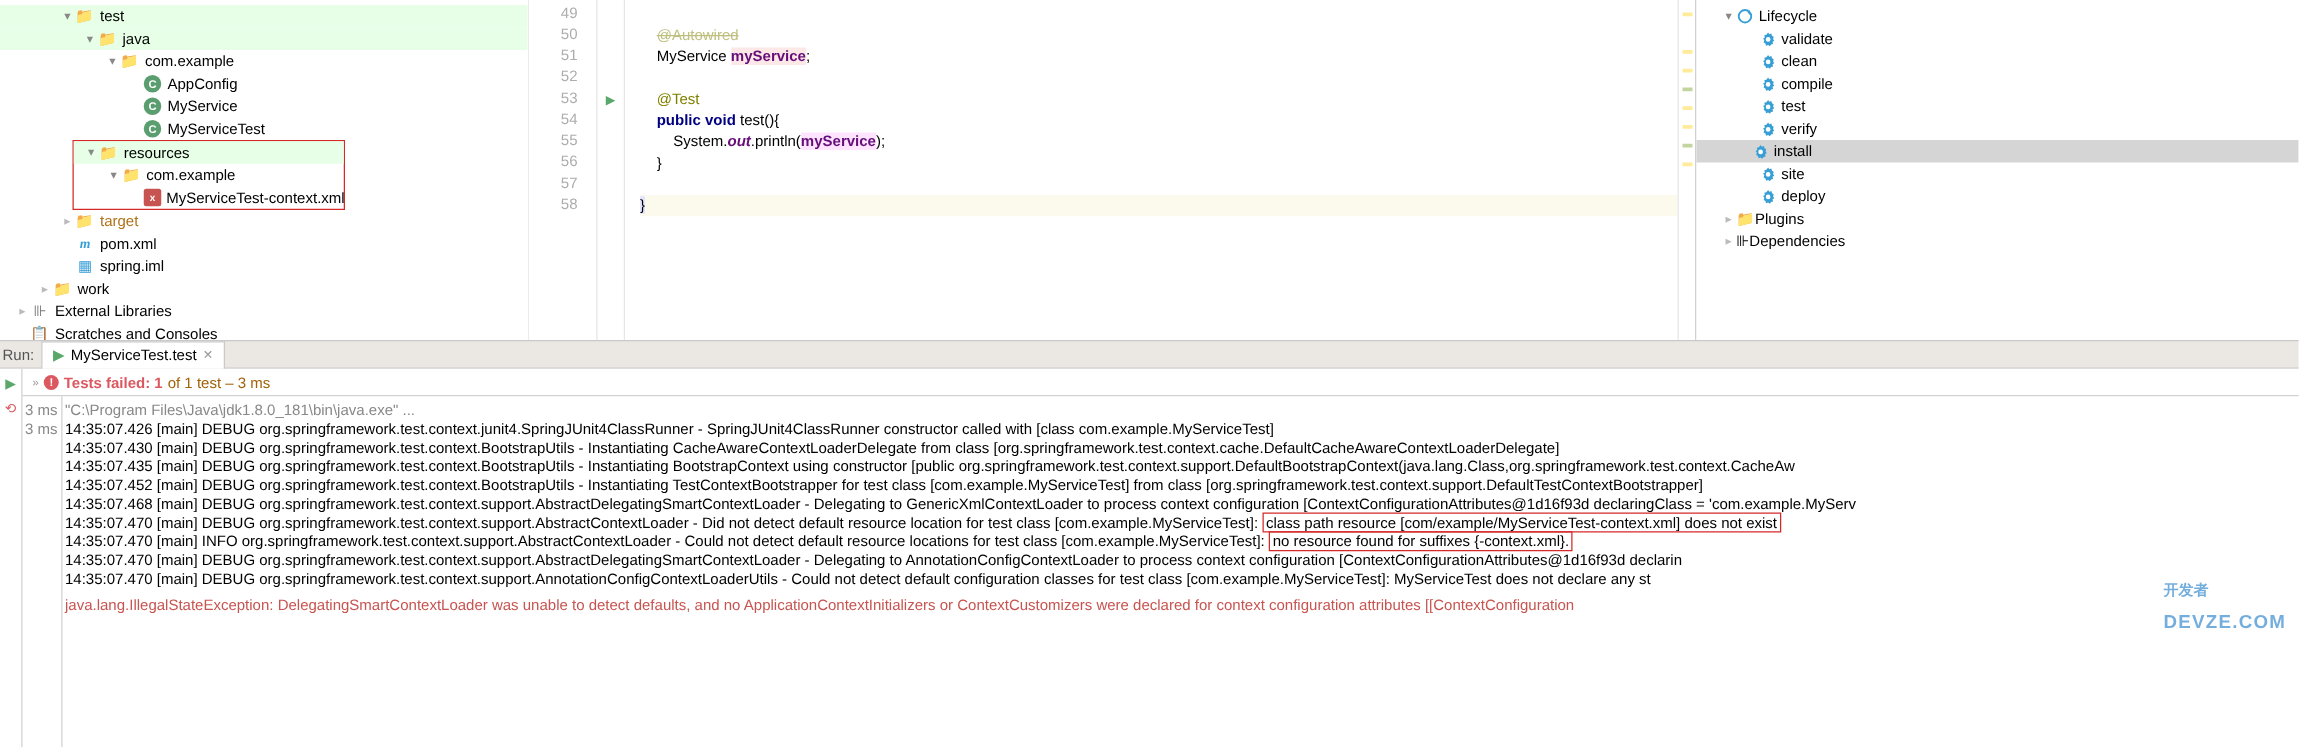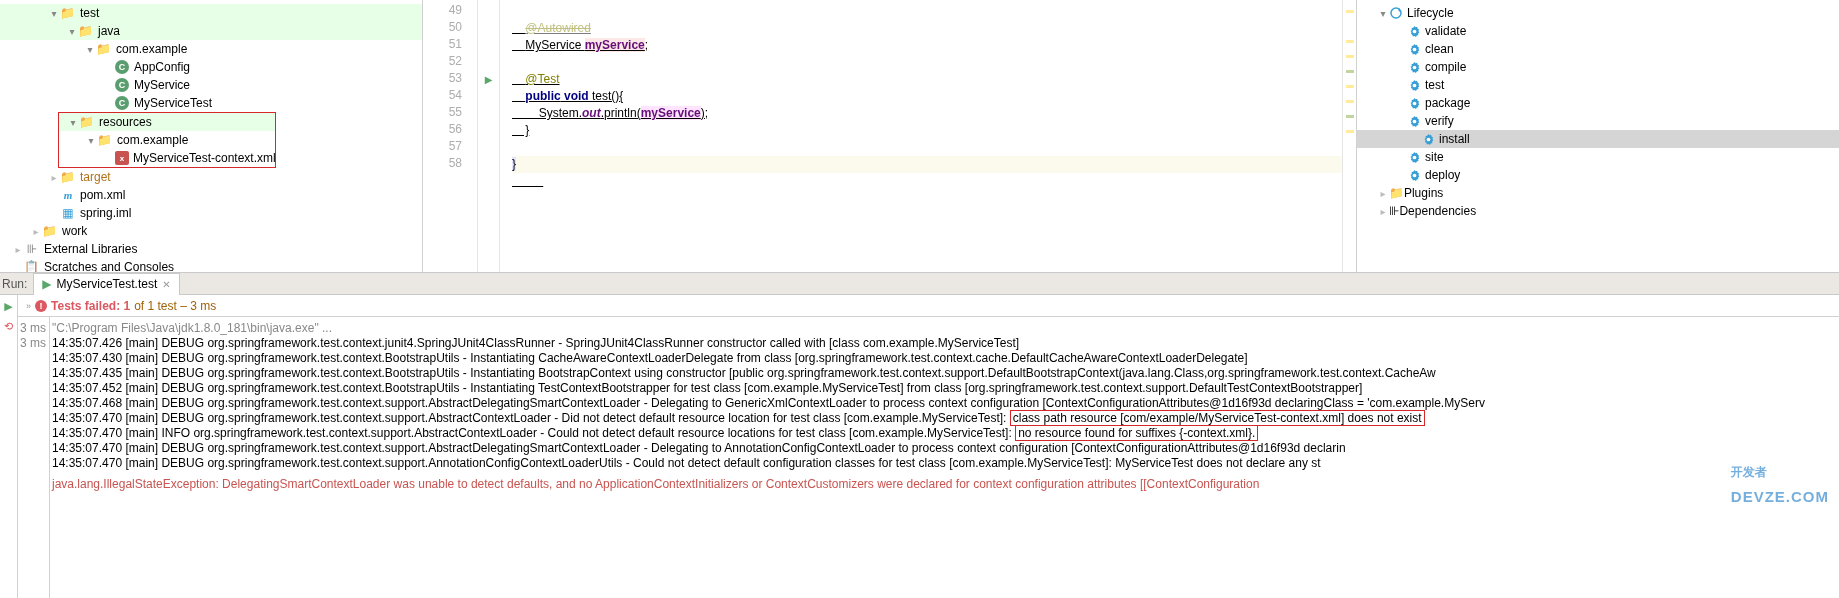--- a/index.html
+++ b/index.html
@@ -24,21 +24,21 @@
     .hl-green { background: #e6ffe6; }
     .red-box { border: 1px solid #d62828; }
     
     
     .editor-panel { flex: 1; display: flex; background: #fff; position: relative; }
     .gutter { width: 55px; border-right: 1px solid #e6e6e6; background: #fff; text-align: right; color: #adadad; font-family: "Consolas", monospace; font-size: 12px; padding-top: 3px; }
     .gutter .ln { height: 17px; padding-right: 15px; }
     .gutter-icons { width: 22px; border-right: 1px solid #e6e6e6; padding-top: 3px; }
     .gutter-icons .gi { height: 17px; display:flex; align-items:center; justify-content:center; }
     .run-icon-sm { color:#59a869; font-size:10px; }
-    .code-area { flex: 1; font-family: "Consolas", "Courier New", monospace; font-size: 13px; padding-top: 3px; padding-left: 12px; line-height: 17px; white-space: pre; text-decoration: underline; }
+    .code-area { flex: 1; font-family: "Consolas", "Courier New", monospace; font-size: 13px; padding-top: 3px; padding-left: 12px; line-height: 17px; white-space: pre; }
     .kw { color: #000080; font-weight: bold; }
     .ann { color: #808000; }
     .field { color: #660e7a; font-weight: bold; }
     .field-hl { background: #fce8e6; }
     .field-hl2 { background: #ffe4ff; }
     .str-caret { background: #e4e4ff; }
     .caret-line { background: #fcfaed; }
     .overview-ruler { width: 14px; background: #fff; border-left: 1px solid #e6e6e6; position:relative; }
     .ruler-mark { position:absolute; right:2px; width:8px; height:3px; }
     .ruler-mark.g { background:#c3d59e; }
@@ -269,32 +269,23 @@
           </span>
           <span>test</span>
         </div>
       <div class="m-item" style="padding-left:50px">
           <span class="gear gear-blue">
             <svg viewBox="0 0 14 14" width="13" height="13">
               <path d="M7 1l1 1.5 1.8-.5.5 1.8 1.5 1-.5 1.8 1 1.5-1.5 1 .5 1.8-1.8.5-1 1.5-1.5-1-1.8.5-.5-1.8-1.5-1 .5-1.8-1-1.5 1.5-1-.5-1.8 1.8-.5z"></path>
               <circle cx="7" cy="7" r="2" fill="#fff"></circle>
             </svg>
           </span>
-          <span>package</span>
-        </div>
-      <div class="m-item" style="padding-left:50px">
-          <span class="gear gear-blue">
-            <svg viewBox="0 0 14 14" width="13" height="13">
-              <path d="M7 1l1 1.5 1.8-.5.5 1.8 1.5 1-.5 1.8 1 1.5-1.5 1 .5 1.8-1.8.5-1 1.5-1.5-1-1.8.5-.5-1.8-1.5-1 .5-1.8-1-1.5 1.5-1-.5-1.8 1.8-.5z"></path>
-              <circle cx="7" cy="7" r="2" fill="#fff"></circle>
-            </svg>
-          </span>
           <span>verify</span>
         </div>
-      <div class="m-item selected" style="padding-left:64px">
+      <div class="m-item selected" style="padding-left:44px">
           <span class="gear gear-blue">
             <svg viewBox="0 0 14 14" width="13" height="13">
               <path d="M7 1l1 1.5 1.8-.5.5 1.8 1.5 1-.5 1.8 1 1.5-1.5 1 .5 1.8-1.8.5-1 1.5-1.5-1-1.8.5-.5-1.8-1.5-1 .5-1.8-1-1.5 1.5-1-.5-1.8 1.8-.5z"></path>
               <circle cx="7" cy="7" r="2" fill="#fff"></circle>
             </svg>
           </span>
           <span>install</span>
         </div>
       <div class="m-item" style="padding-left:50px">
           <span class="gear gear-blue">

